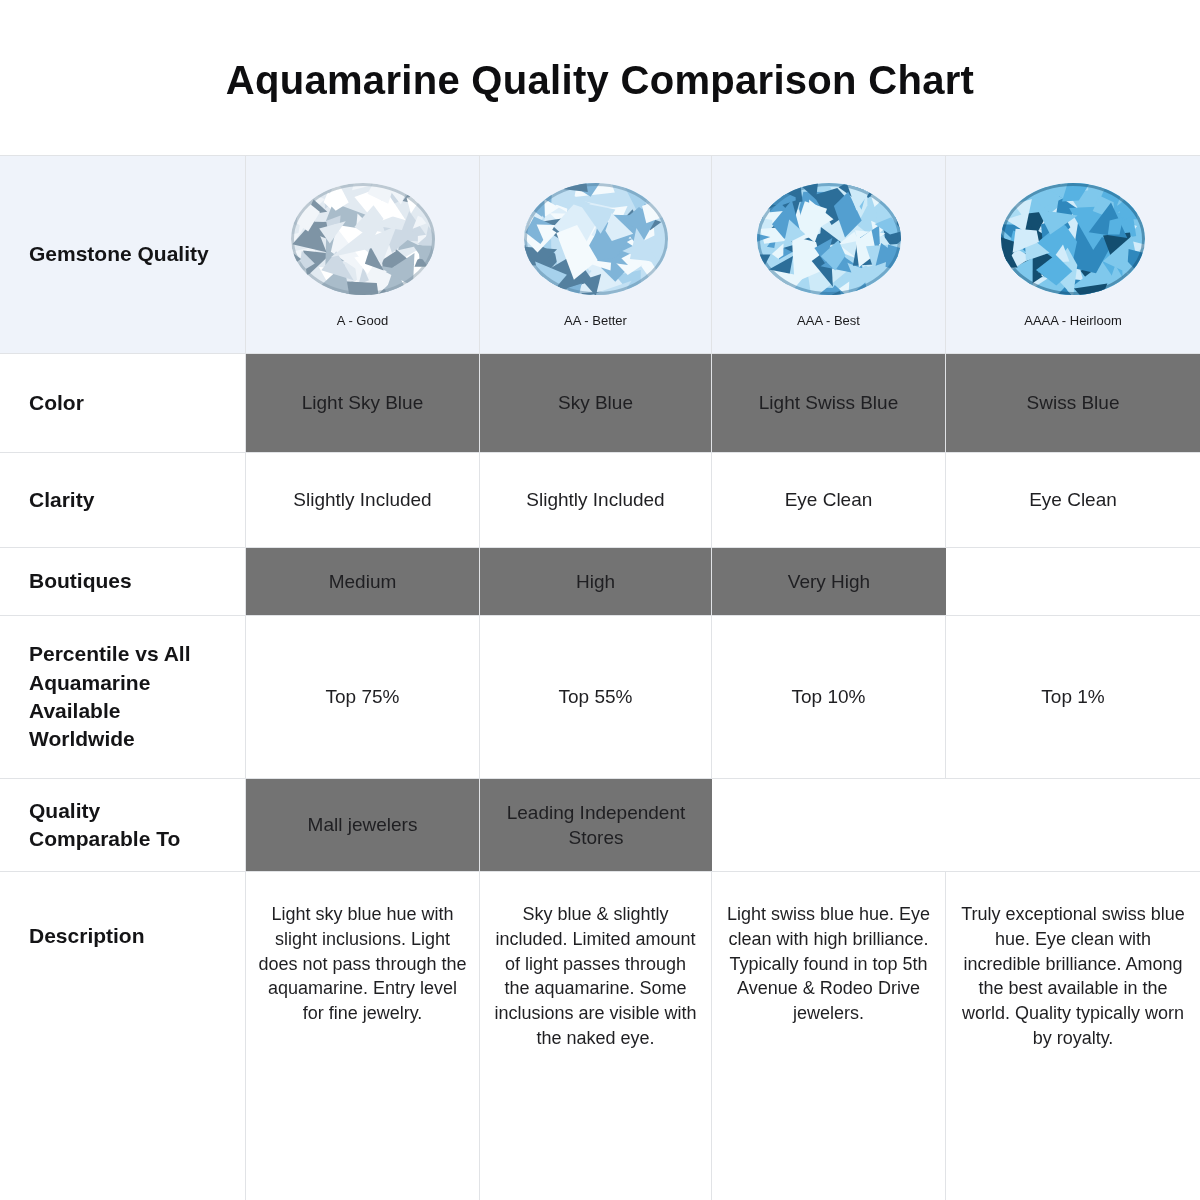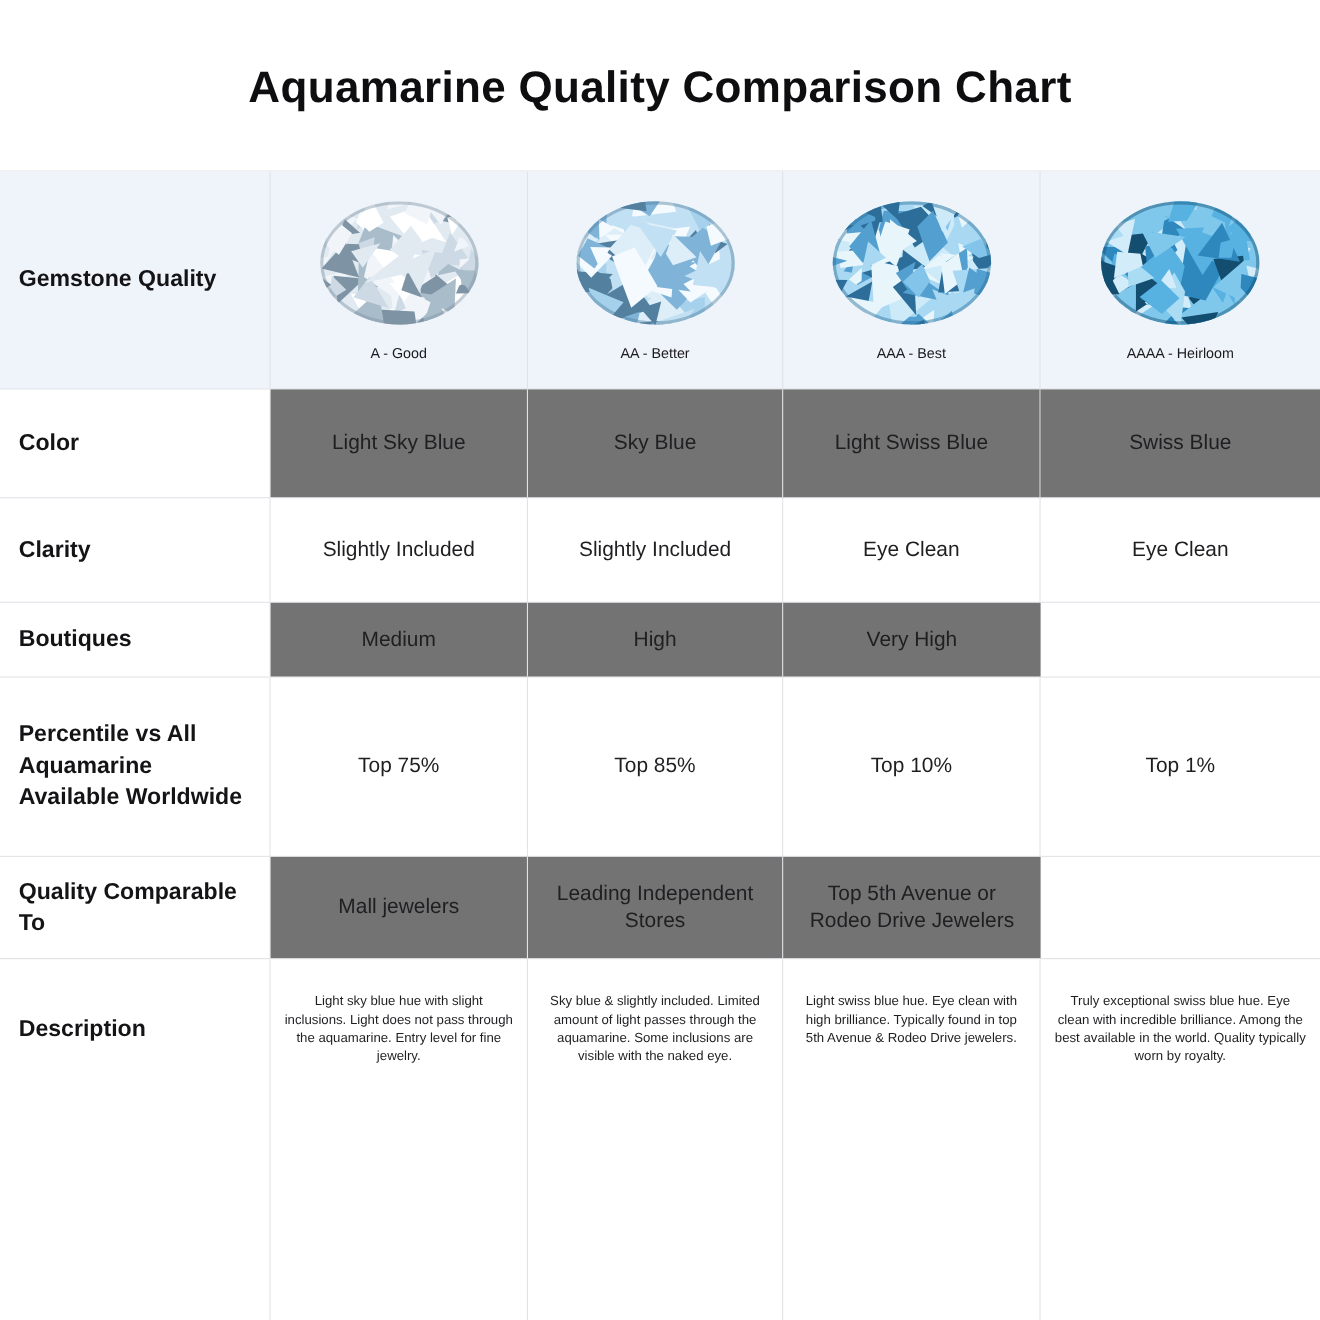--- a/index.html
+++ b/index.html
@@ -50,42 +50,42 @@
     padding:8px 12px;
     font-size:19px;
     color:#1f1f22;
     line-height:1.32;
   }
   .cell:last-child { border-right:none; }
 
   .label-cell {
     justify-content:flex-start;
     text-align:left;
-    padding-left:17px;
+    padding-left:29px;
     padding-right:22px;
     font-size:21px;
     font-weight:700;
     color:#141416;
     line-height:1.35;
   }
   .row-header .label-cell { background:#eff3fa; }
 
   .shaded .data-cell { background:#737373; }
 
   .gem-cell {
     flex-direction:column;
     justify-content:center;
     gap:13px;
     padding:10px 8px;
   }
   .gem { width:150px; height:120px; display:block; }
   .gem-caption { font-size:13px; color:#1b1b1d; }
 
   .row-description .cell { align-items:flex-start; }
-  .row-description .data-cell { padding-top:30px; font-size:12px; line-height:1.38; }
+  .row-description .data-cell { padding-top:30px; font-size:18px; line-height:1.38; }
   .row-description .label-cell { padding-top:50px; }
 </style>
 </head>
 <body>
 
 <div class="page">
 
   <h1 class="page-title">Aquamarine Quality Comparison Chart</h1>
 
   <div class="table">
@@ -481,30 +481,29 @@
     <div class="row row-brilliance shaded">
       <div class="cell label-cell">Boutiques</div>
       <div class="cell data-cell">Medium</div>
       <div class="cell data-cell">High</div>
       <div class="cell data-cell">Very High</div>
     </div>
 
     <div class="row row-percentile">
       <div class="cell label-cell">Percentile vs All Aquamarine Available Worldwide</div>
       <div class="cell data-cell">Top 75%</div>
-      <div class="cell data-cell">Top 85%</div>
+      <div class="cell data-cell">Top 55%</div>
       <div class="cell data-cell">Top 10%</div>
       <div class="cell data-cell">Top 1%</div>
     </div>
 
     <div class="row row-quality shaded">
       <div class="cell label-cell">Quality Comparable To</div>
       <div class="cell data-cell">Mall jewelers</div>
       <div class="cell data-cell">Leading Independent Stores</div>
-      <div class="cell data-cell">Top 5th Avenue or Rodeo Drive Jewelers</div>
     </div>
 
     <div class="row row-description">
       <div class="cell label-cell">Description</div>
       <div class="cell data-cell">Light sky blue hue with slight inclusions. Light does not pass through the aquamarine. Entry level for fine jewelry.</div>
       <div class="cell data-cell">Sky blue &amp; slightly included. Limited amount of light passes through the aquamarine. Some inclusions are visible with the naked eye.</div>
       <div class="cell data-cell">Light swiss blue hue. Eye clean with high brilliance. Typically found in top 5th Avenue &amp; Rodeo Drive jewelers.</div>
       <div class="cell data-cell">Truly exceptional swiss blue hue. Eye clean with incredible brilliance. Among the best available in the world. Quality typically worn by royalty.</div>
     </div>
 

